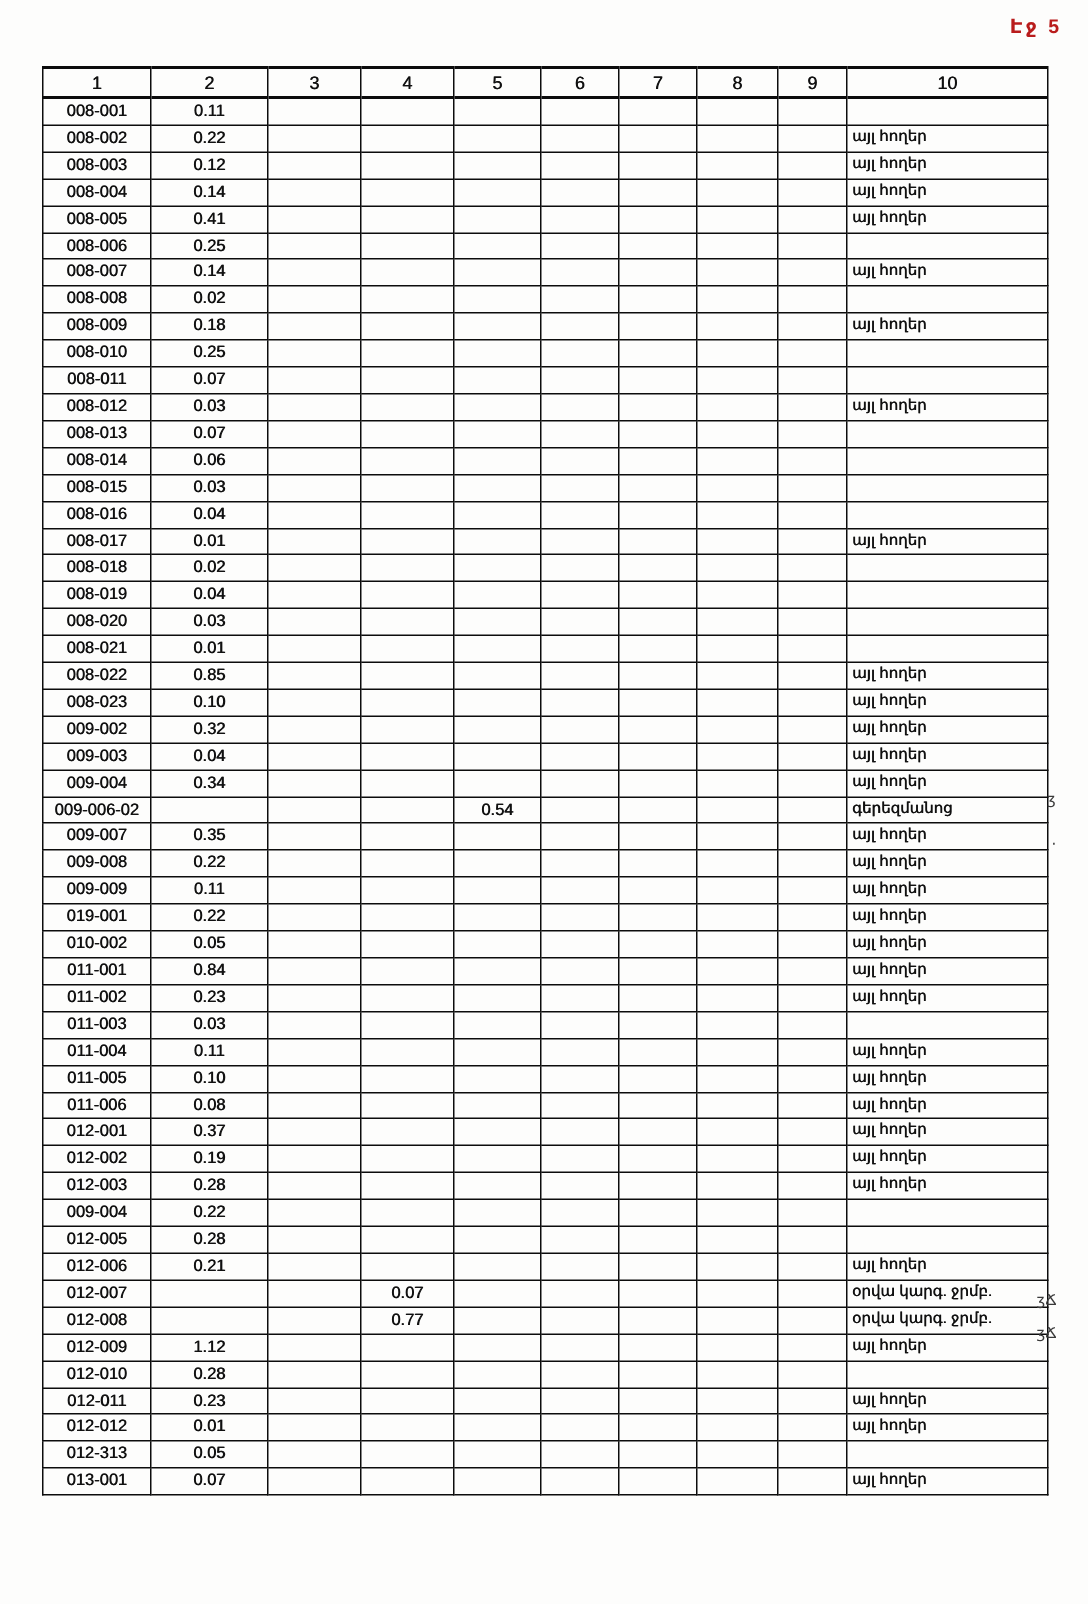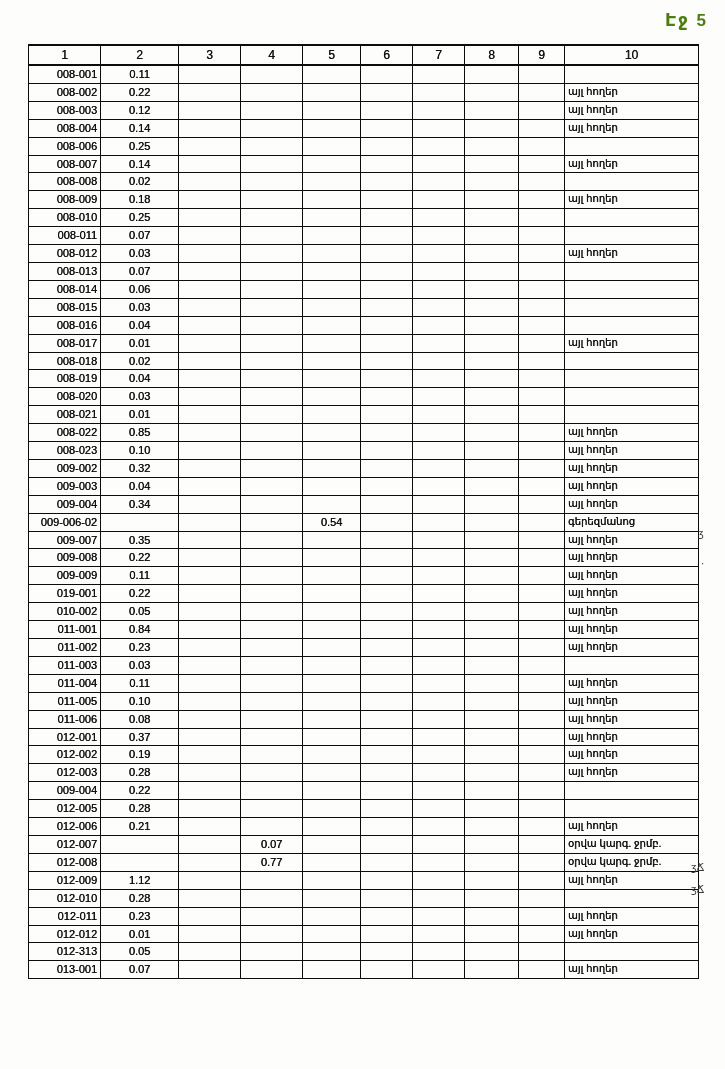--- a/index.html
+++ b/index.html
@@ -12,24 +12,24 @@
     background: #fdfdfc;
     position: relative;
     font-family: "Liberation Sans", "DejaVu Sans", sans-serif;
     color: #111;
     overflow: hidden;
   }
   .page-label {
     position: absolute;
     top: 10px;
     right: 17px;
-    font-size: 17px;
+    font-size: 13px;
     font-weight: bold;
     letter-spacing: 2px;
-    color: #4d7c0f;
+    color: #b91c1c;
   }
   table.scan-table {
     position: absolute;
     left: 28px;
     top: 44px;
     width: 670px;
     border-collapse: collapse;
     table-layout: fixed;
   }
   .scan-table th, .scan-table td {
@@ -43,21 +43,21 @@
     text-shadow: 0.35px 0 0 currentColor;
   }
   .scan-table thead th {
     height: 18px;
     font-size: 12px;
     font-weight: normal;
     text-align: center;
     border-top-width: 2.2px;
     border-bottom-width: 2px;
   }
-  .scan-table td.c1  { text-align: right; }
+  .scan-table td.c1  { text-align: center; }
   .scan-table td.c2, .scan-table td.c3, .scan-table td.c4,
   .scan-table td.c5, .scan-table td.c6, .scan-table td.c7,
   .scan-table td.c8, .scan-table td.c9 { text-align: center; }
   .scan-table td.c10 { text-align: left; font-size: 10px; }
   .margin-marks span {
     position: absolute;
     font-size: 10px;
     color: #3a3a3a;
     font-family: "DejaVu Sans", sans-serif;
   }
@@ -137,20 +137,32 @@
         <td class="c3"></td>
         <td class="c4"></td>
         <td class="c5"></td>
         <td class="c6"></td>
         <td class="c7"></td>
         <td class="c8"></td>
         <td class="c9"></td>
         <td class="c10">այլ հողեր</td>
       </tr>
       <tr>
+        <td class="c1">008-005</td>
+        <td class="c2">0.41</td>
+        <td class="c3"></td>
+        <td class="c4"></td>
+        <td class="c5"></td>
+        <td class="c6"></td>
+        <td class="c7"></td>
+        <td class="c8"></td>
+        <td class="c9"></td>
+        <td class="c10">այլ հողեր</td>
+      </tr>
+      <tr>
         <td class="c1">008-006</td>
         <td class="c2">0.25</td>
         <td class="c3"></td>
         <td class="c4"></td>
         <td class="c5"></td>
         <td class="c6"></td>
         <td class="c7"></td>
         <td class="c8"></td>
         <td class="c9"></td>
         <td class="c10"></td>

